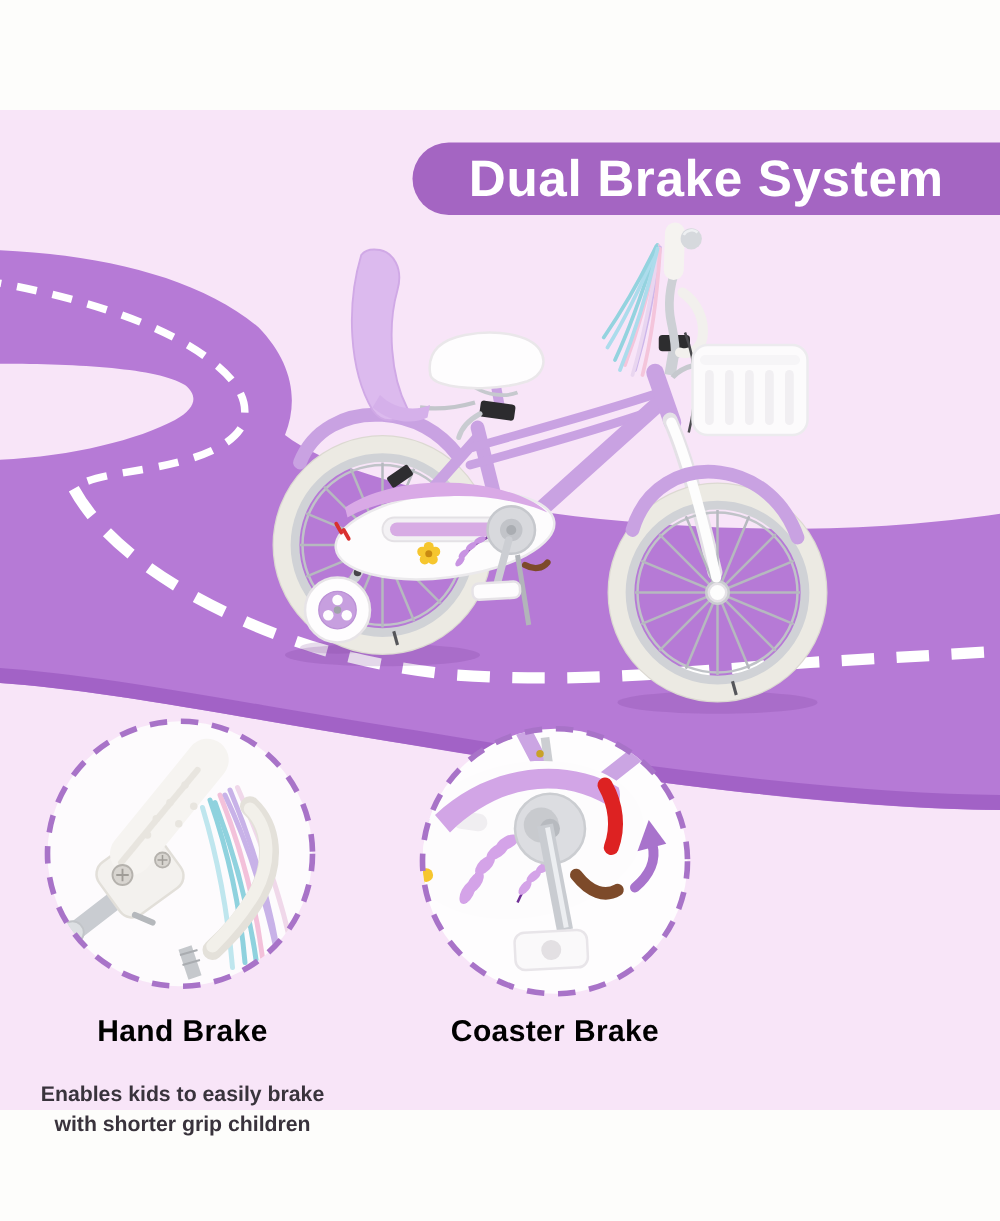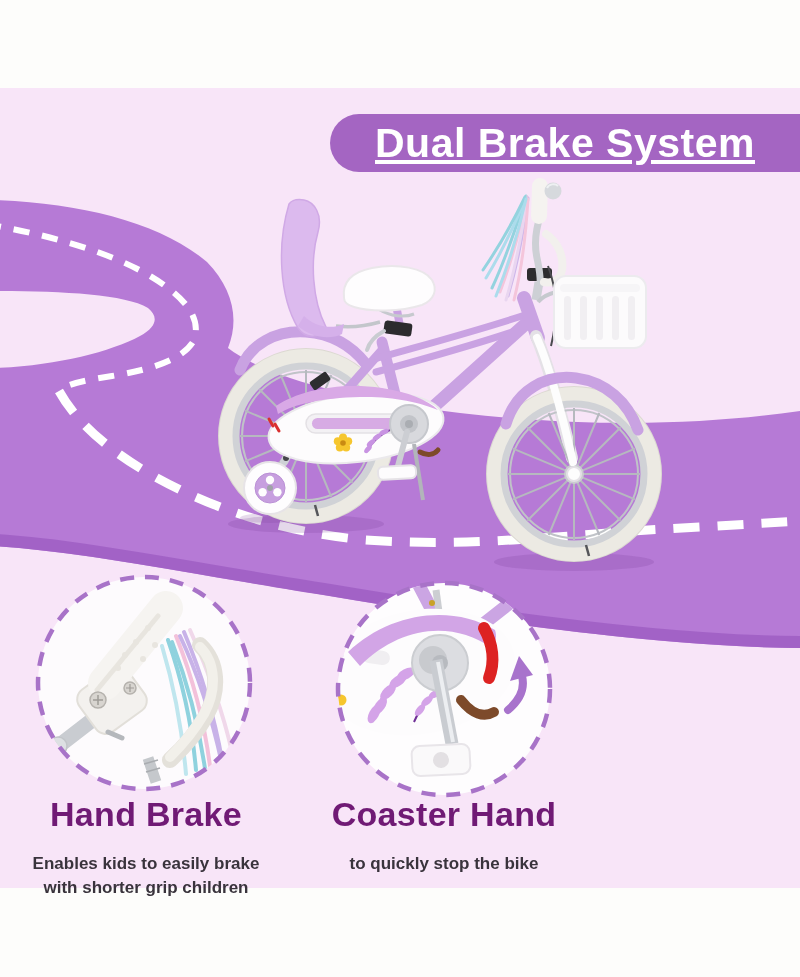--- a/index.html
+++ b/index.html
@@ -9,28 +9,28 @@
     font-family:"Liberation Sans",sans-serif;
   }
   .pink-band{position:absolute;left:0;top:88px;width:800px;height:800px;background:#f8e5f8;}
   svg.scene{position:absolute;left:0;top:0;}
   .banner{
     position:absolute;left:330px;top:114px;right:-34px;height:58px;
     background:#a465c2;border-radius:29px 0 0 29px;
     display:flex;align-items:center;justify-content:center;padding-right:34px;
   }
   .banner .banner-text{
-    font-size:41px;font-weight:bold;color:#ffffff;letter-spacing:.5px;white-space:nowrap;text-decoration:underline;
+    font-size:41px;font-weight:bold;color:#ffffff;letter-spacing:.5px;white-space:nowrap;
   }
   .feature{position:absolute;text-align:center;}
   .feature-hand{left:10px;top:795px;width:272px;}
   .feature-coaster{left:287px;top:795px;width:314px;}
   .feature-heading{
-    margin:0;font-size:34px;line-height:38px;font-weight:bold;
-    color:#701a75;letter-spacing:.3px;
+    margin:12px;font-size:24px;line-height:38px;font-weight:bold;
+    color:#000000;letter-spacing:.3px;
   }
   .feature-desc{
     margin-top:19px;font-size:17px;line-height:24px;font-weight:bold;color:#39333c;
   }
 </style>
 </head>
 <body>
 
 <div class="canvas">
 
@@ -347,19 +347,18 @@
 
   <div class="feature feature-hand">
     <div class="feature-heading">Hand Brake</div>
     <div class="feature-desc">
       <div>Enables kids to easily brake</div>
       <div>with shorter grip children</div>
     </div>
   </div>
 
   <div class="feature feature-coaster">
-    <div class="feature-heading">Coaster Hand</div>
+    <div class="feature-heading">Coaster Brake</div>
     <div class="feature-desc">
-      <div>to quickly stop the bike</div>
     </div>
   </div>
 
 </div>
 
 </body></html>

